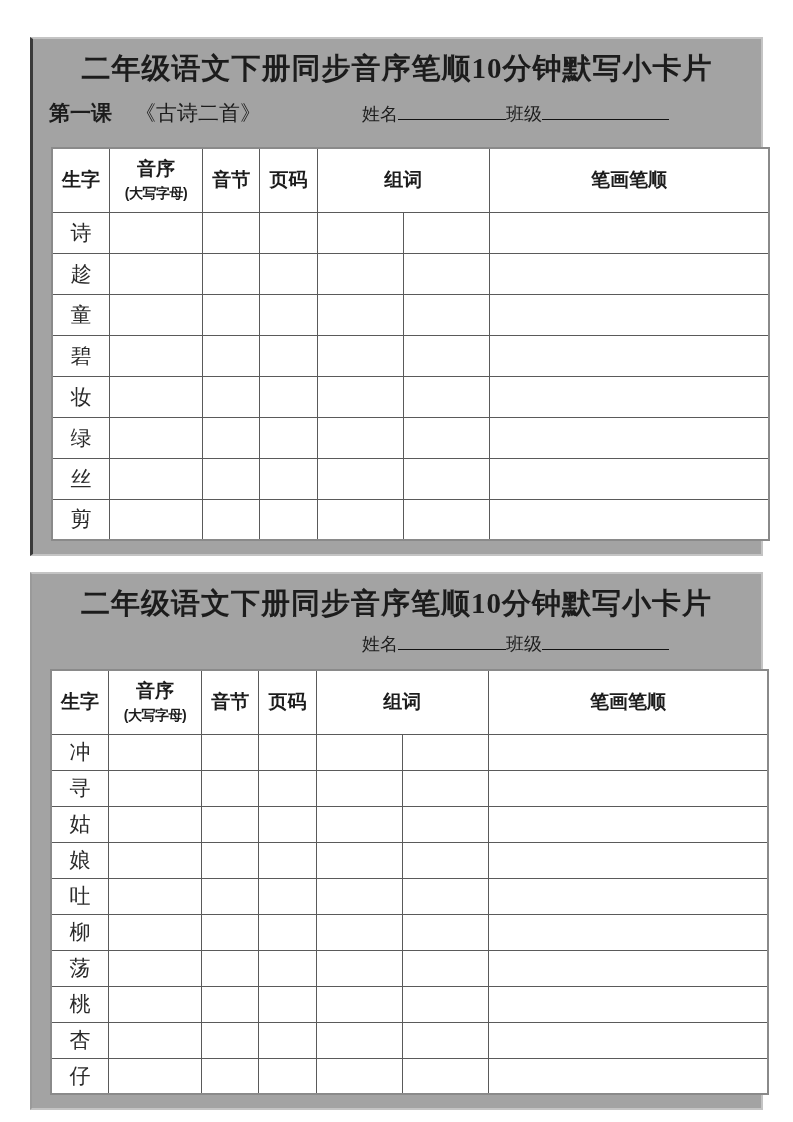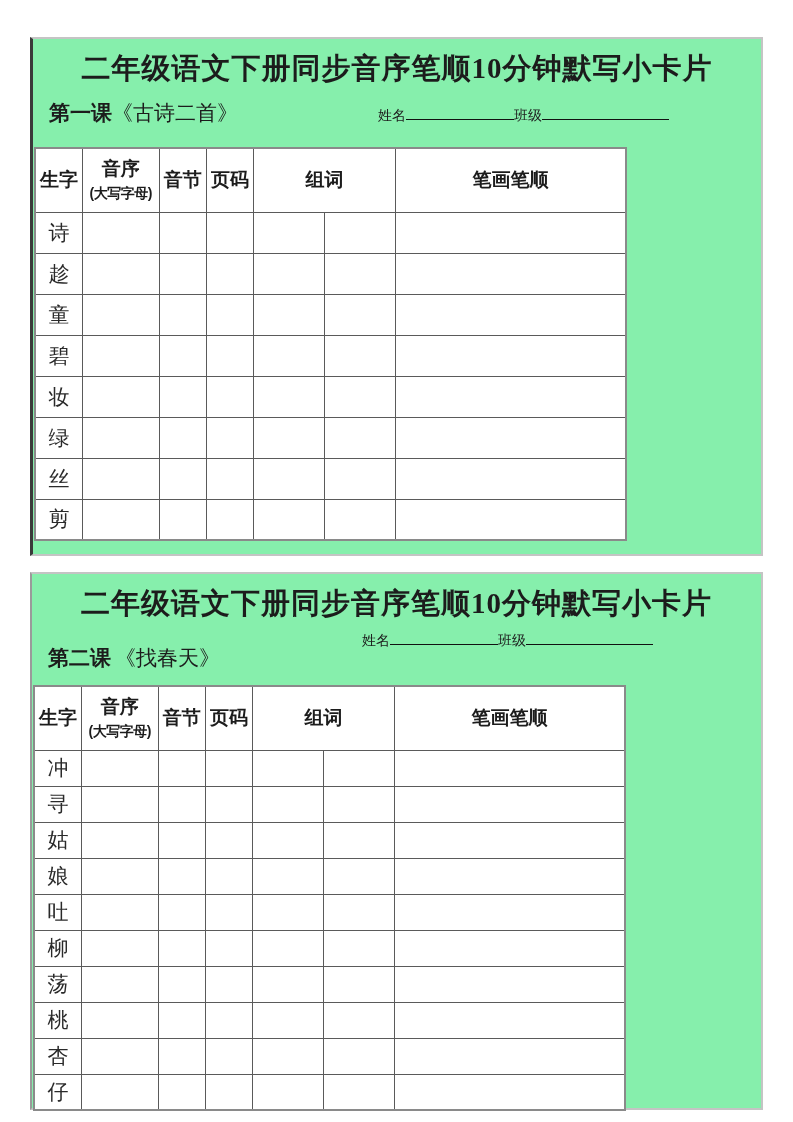--- a/index.html
+++ b/index.html
@@ -8,21 +8,21 @@
     width: 793px; height: 1122px;
     font-family: "Liberation Serif", "DejaVu Serif", serif;
     color: #1c1c1c;
     position: relative;
     overflow: hidden;
   }
   .card {
     position: absolute;
     left: 30px;
     width: 733px;
-    background: #86efac;
+    background: #a3a3a3;
     border: 2px solid #c4c4c4;
   }
   .card-1 {
     top: 37px;
     height: 519px;
     border-left: 3px solid #3a3a3a;
   }
   .card-2 {
     top: 572px;
     height: 538px;
@@ -34,43 +34,44 @@
     font-size: 29px;
     font-weight: 600;
     letter-spacing: 1px;
     line-height: 38px;
     white-space: nowrap;
   }
   .lesson-name-row {
     display: flex;
     align-items: baseline;
     margin: 12px 92px 0 16px;
+    gap: 23px;
   }
   .lesson-label {
     font-family: "Liberation Sans", "DejaVu Sans", sans-serif;
     font-weight: bold;
     font-size: 21px;
   }
   .lesson-title { font-size: 21px; font-family: Liberation Mono, monospace; }
-  .name-line { font-size: 14px; white-space: nowrap; }
+  .name-line { font-size: 18px; white-space: nowrap; }
   .lesson-name-row .name-line { margin-left: auto; }
   .card-2 .name-line { margin: 10px 0 0 330px; }
   .card-2 .lesson-row { margin: -6px 0 0 16px; }
   .blank {
     display: inline-block;
     border-bottom: 1.5px solid #111;
     height: 2px;
   }
   .blank-name { width: 108px; }
   .blank-class { width: 127px; }
   table {
     border-collapse: collapse;
     table-layout: fixed;
-    width: 593px;
-    margin-left: 1px;
+    width: 719px;
+    margin-left: 18px;
     border: 2px solid #8a8a8a;
     background: #ffffff;
   }
   .card-1 table { margin-top: 20px; }
   .card-2 table { margin-top: 13px; }
   th, td { border: 1px solid #5a5a5a; }
   thead th {
     height: 64px;
     vertical-align: middle;
     text-align: center;
@@ -211,24 +212,20 @@
     </tbody>
   </table>
 </div>
 
 <div class="card card-2">
   <div class="card-title">二年级语文下册同步音序笔顺10分钟默写小卡片</div>
 
   <div class="name-line">
     <span>姓名</span><span class="blank blank-name"></span><span>班级</span><span class="blank blank-class"></span>
   </div>
-  <div class="lesson-row">
-    <span class="lesson-label">第二课</span>
-    <span class="lesson-title">《找春天》</span>
-  </div>
 
   <table>
     <colgroup>
       <col class="c-shengzi">
         <col class="c-yinxu">
         <col class="c-yinjie">
         <col class="c-yema">
         <col class="c-zuci1">
         <col class="c-zuci2">
         <col class="c-bishun">

